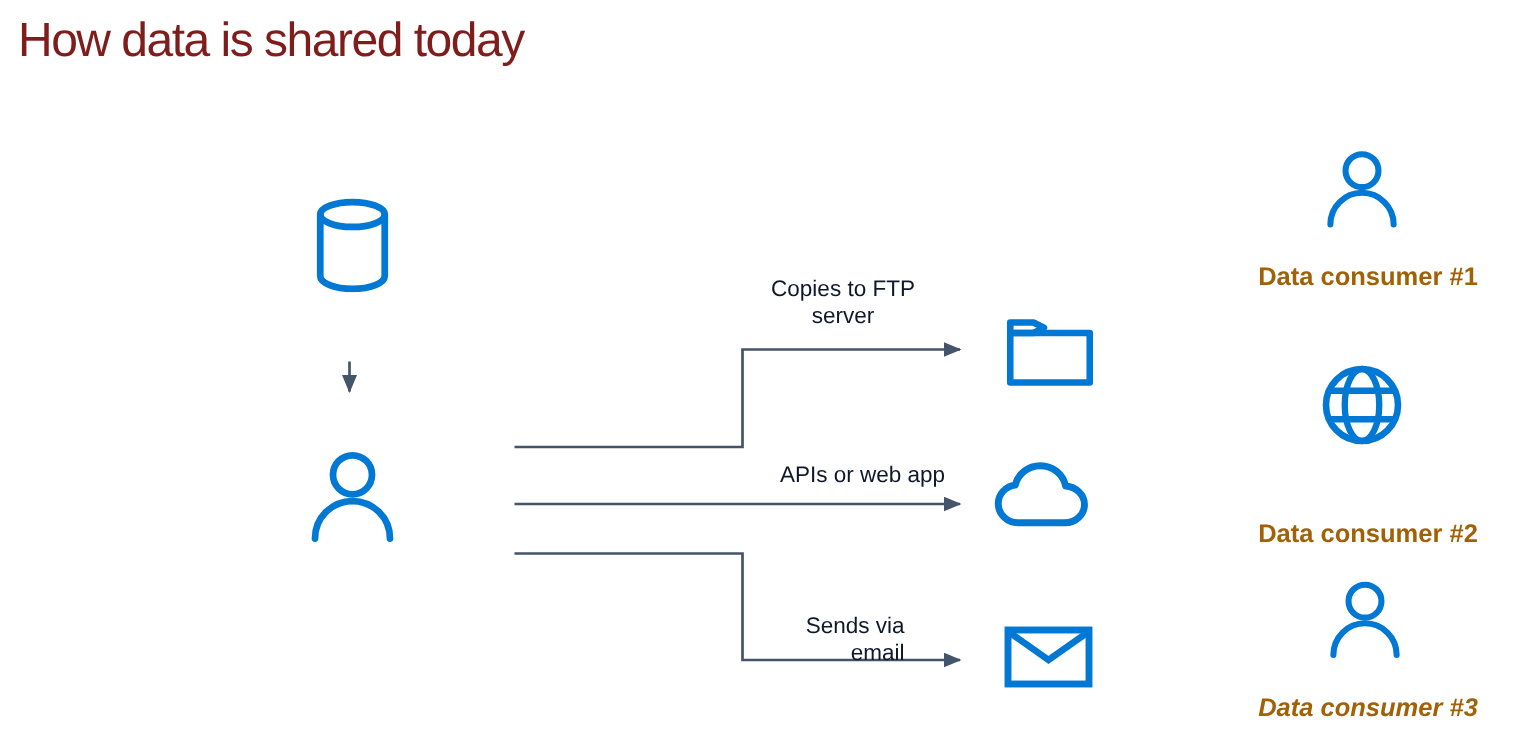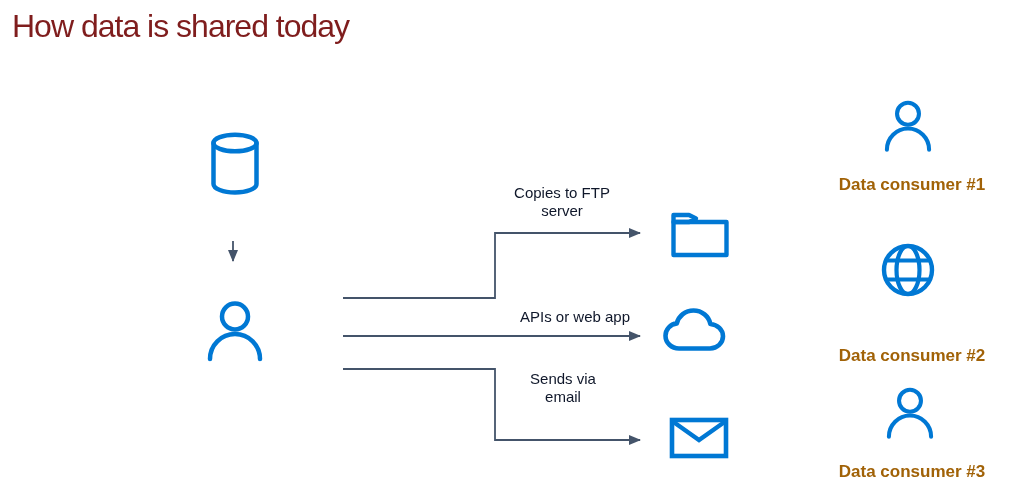--- a/index.html
+++ b/index.html
@@ -57,21 +57,21 @@
   <div class="abs icon" style="left:203px;top:299px;">
     <svg width="64" height="64" viewBox="0 0 64 64">
       <circle cx="32" cy="17.5" r="13" fill="none" stroke="#0078D4" stroke-width="4.5"></circle>
       <path d="M7 60 a25 25 0 0 1 50 0" fill="none" stroke="#0078D4" stroke-width="4.5" stroke-linecap="round"></path>
     </svg>
   </div>
 
 
   <div class="abs small-label" style="left:492px;top:184px;width:140px;">Copies to FTP server</div>
   <div class="abs small-label" style="left:495px;top:308px;width:160px;text-align:center;">APIs or web app</div>
-  <div class="abs small-label" style="left:523px;top:370px;width:80px;">Sends via email</div>
+  <div class="abs small-label" style="left:523px;top:409px;width:80px;text-align:right;">Sends via email</div>
 
   <div class="abs icon" style="left:670px;top:211px;">
     <svg width="60" height="48" viewBox="0 0 60 48">
       <rect x="3.5" y="11" width="53" height="33" fill="none" stroke="#0078D4" stroke-width="4.4" stroke-linejoin="round"></rect>
       <path d="M3.5 11 V4 H19 L26 7.5 L19 11 Z" fill="none" stroke="#0078D4" stroke-width="4.4" stroke-linejoin="round"></path>
     </svg>
   </div>
 
   <div class="abs icon" style="left:662px;top:307px;">
     <svg width="68" height="46" viewBox="0 0 68 46">
@@ -103,15 +103,15 @@
     </svg>
   </div>
   <div class="abs bold-label" style="left:822px;top:318px;width:180px;margin-top:28px;">Data consumer #2</div>
 
   <div class="abs icon" style="left:883px;top:383px;">
     <svg width="54" height="60" viewBox="0 0 64 64">
       <circle cx="32" cy="17.5" r="13" fill="none" stroke="#0078D4" stroke-width="4.8"></circle>
       <path d="M7 60 a25 25 0 0 1 50 0" fill="none" stroke="#0078D4" stroke-width="4.8" stroke-linecap="round"></path>
     </svg>
   </div>
-  <div class="abs bold-label" style="left:822px;top:462px;width:180px;">Data consumer #3</div>
+  <div class="abs bold-label" style="left:822px;top:462px;width:180px;font-style:italic;">Data consumer #3</div>
 
 </div>
 
 </body></html>

